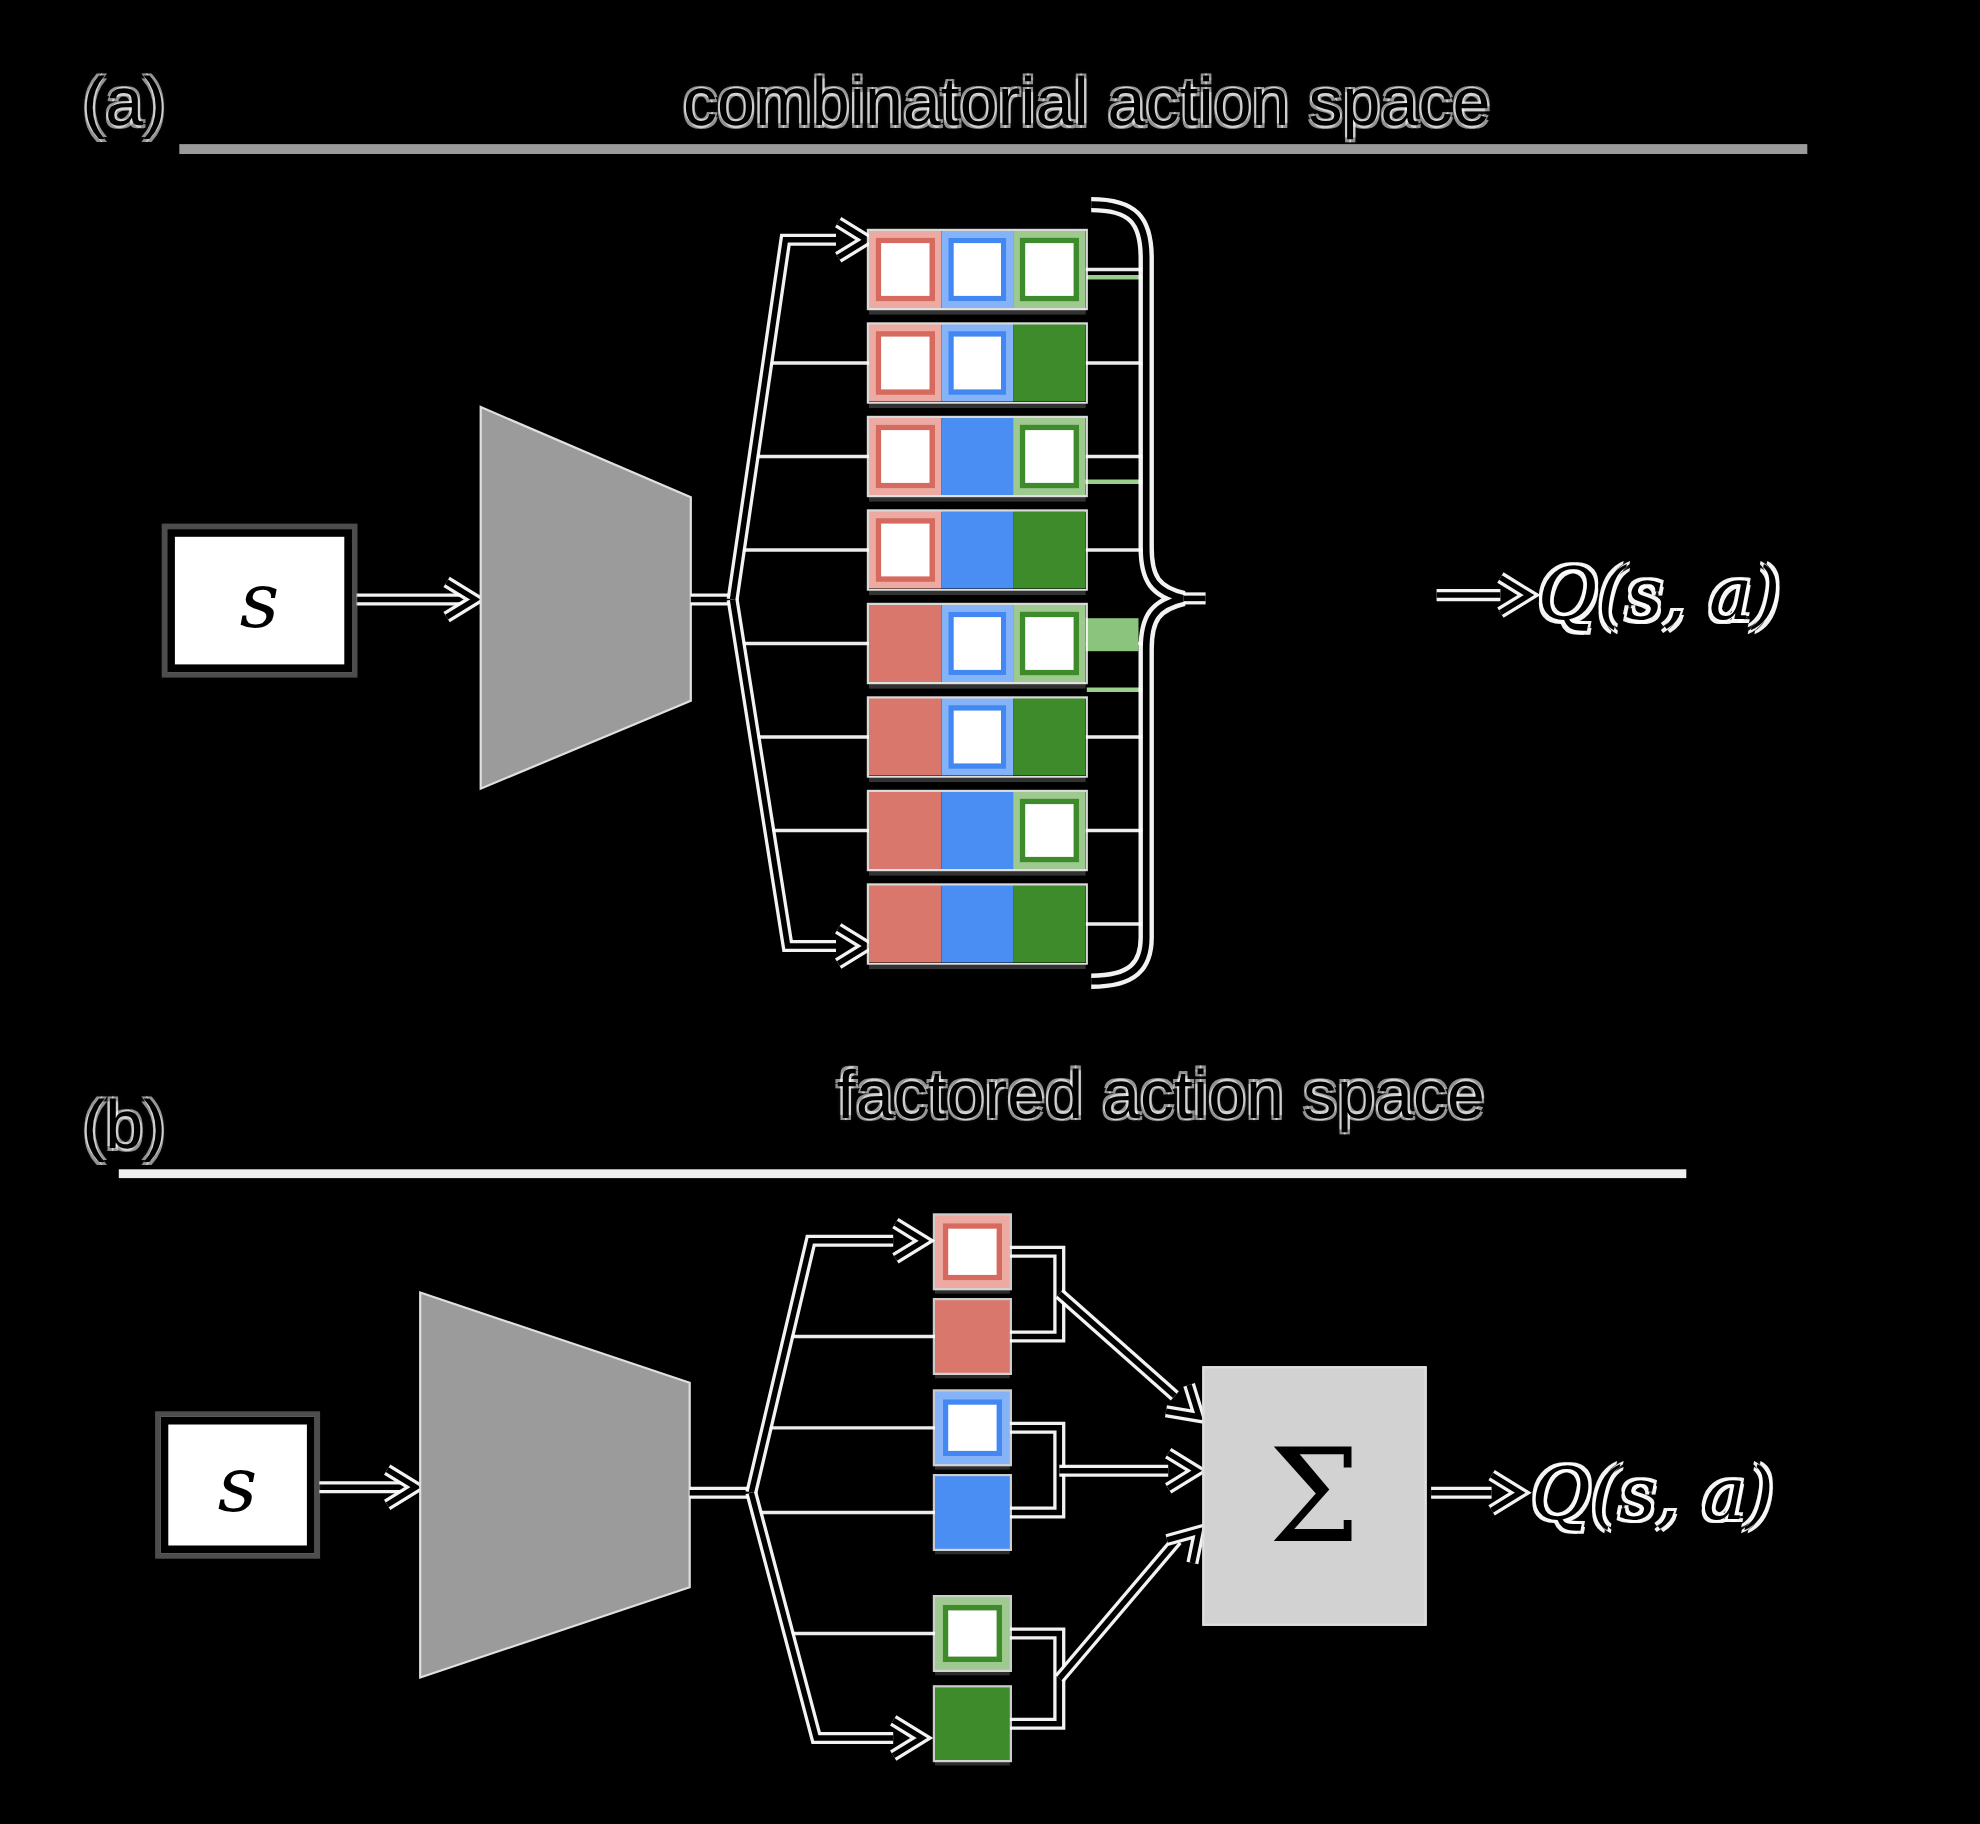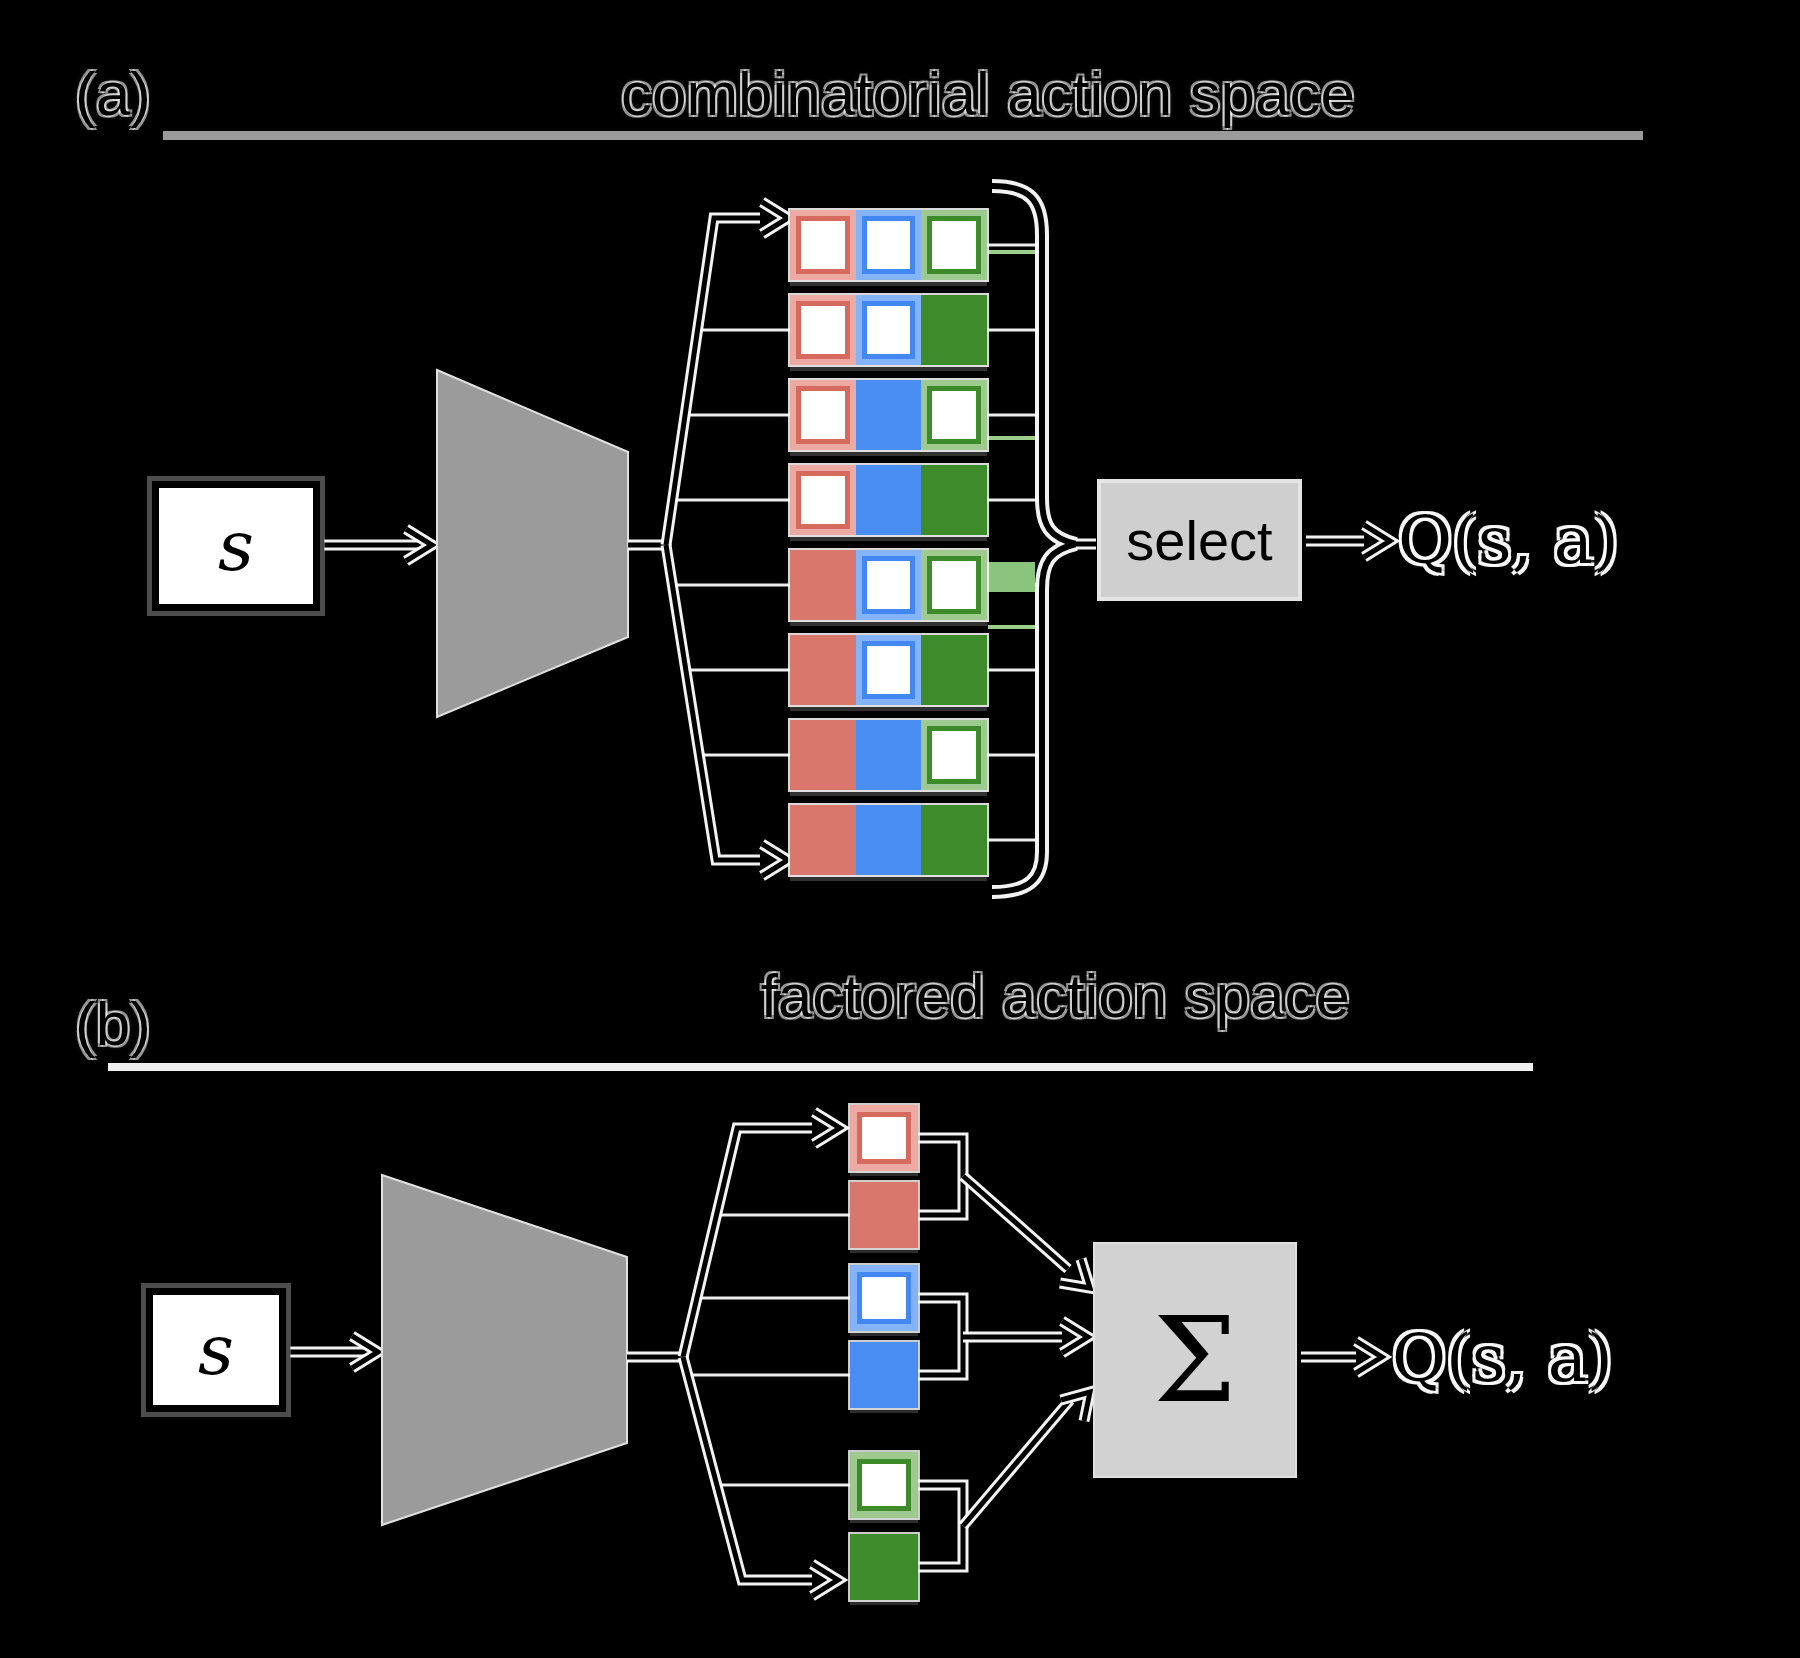--- a/index.html
+++ b/index.html
@@ -38,21 +38,21 @@
     background:var(--select_box_gray); border:4px solid #e4e4e4; box-sizing:border-box;
     display:flex; align-items:center; justify-content:center;
     font-size:56px; color:#000;
   }
   .sum-box {
     background:var(--sum_box_gray); box-sizing:border-box; border:2px solid #e0e0e0;
     display:flex; align-items:center; justify-content:center;
     font-family:"DejaVu Serif", serif; font-size:118px; color:#000;
   }
   .q-label {
-    font-family:"DejaVu Serif", serif; font-size:66px; color:#000; white-space:nowrap;
+    font-family:"DejaVu Serif", serif; font-style:italic; font-size:66px; color:#000; white-space:nowrap;
     text-shadow:-3px -3px 0 rgba(255,255,255,.95), 3px -3px 0 rgba(255,255,255,.95),
                 -3px 3px 0 rgba(255,255,255,.95), 3px 3px 0 rgba(255,255,255,.95),
                 0 0 4px rgba(255,255,255,.8);
   }
 
   
   .action-row {
     position:absolute; left:0; width:197px; height:70px; display:flex;
     box-shadow:0 0 0 2px rgba(255,255,255,.85), 0 6px 0 rgba(125,125,125,.4);
   }
@@ -274,23 +274,20 @@
           <div class="inner"></div>
         </div>
       </div>
       <div class="action-row" style="top: 595px;">
         <div class="cell red on"></div>
         <div class="cell blue on"></div>
         <div class="cell green on"></div>
       </div>
     </div>
 
-  <div class="abs select-box" style="left:1097px; top:479px; width:205px; height:122px;">
-    <span>select</span>
-  </div>
 
   <div class="abs q-label" style="left:1398px; top:502px;">Q(s, a)</div>
 
   <div class="abs panel-label" style="left:75px; top:988px;">(b)</div>
   <div class="abs panel-title" style="left:450px; top:960px;">factored action space</div>
   <div class="abs rule" style="left:108px; top:1063px; width:1425px; height:8px; background:var(--rule_b_white);"></div>
 
   <div class="abs state-box" style="left:146px; top:1288px; width:140px; height:124px;">
     <span>s</span>
   </div>

